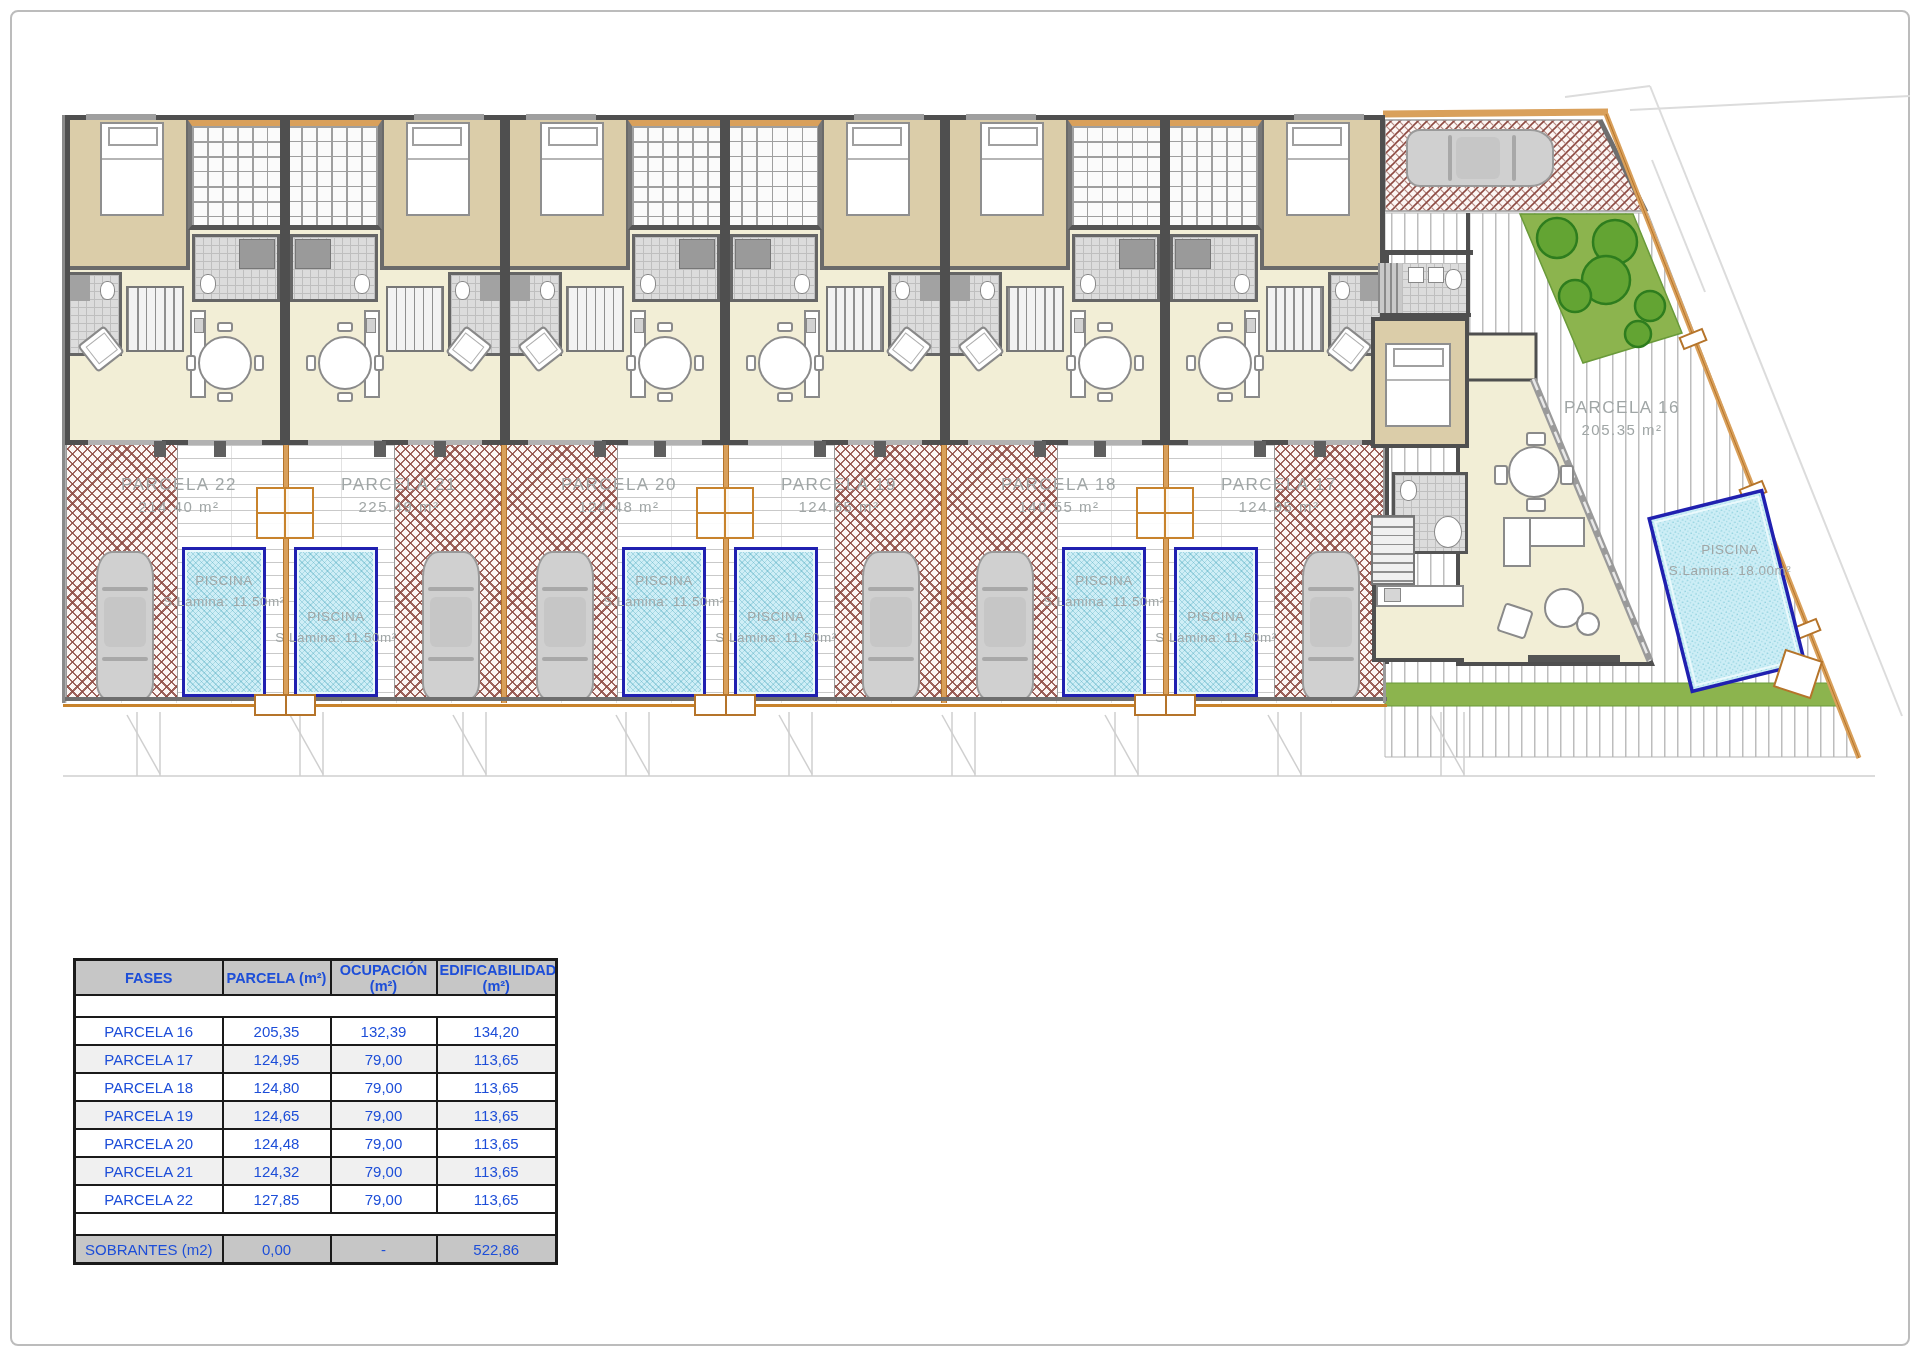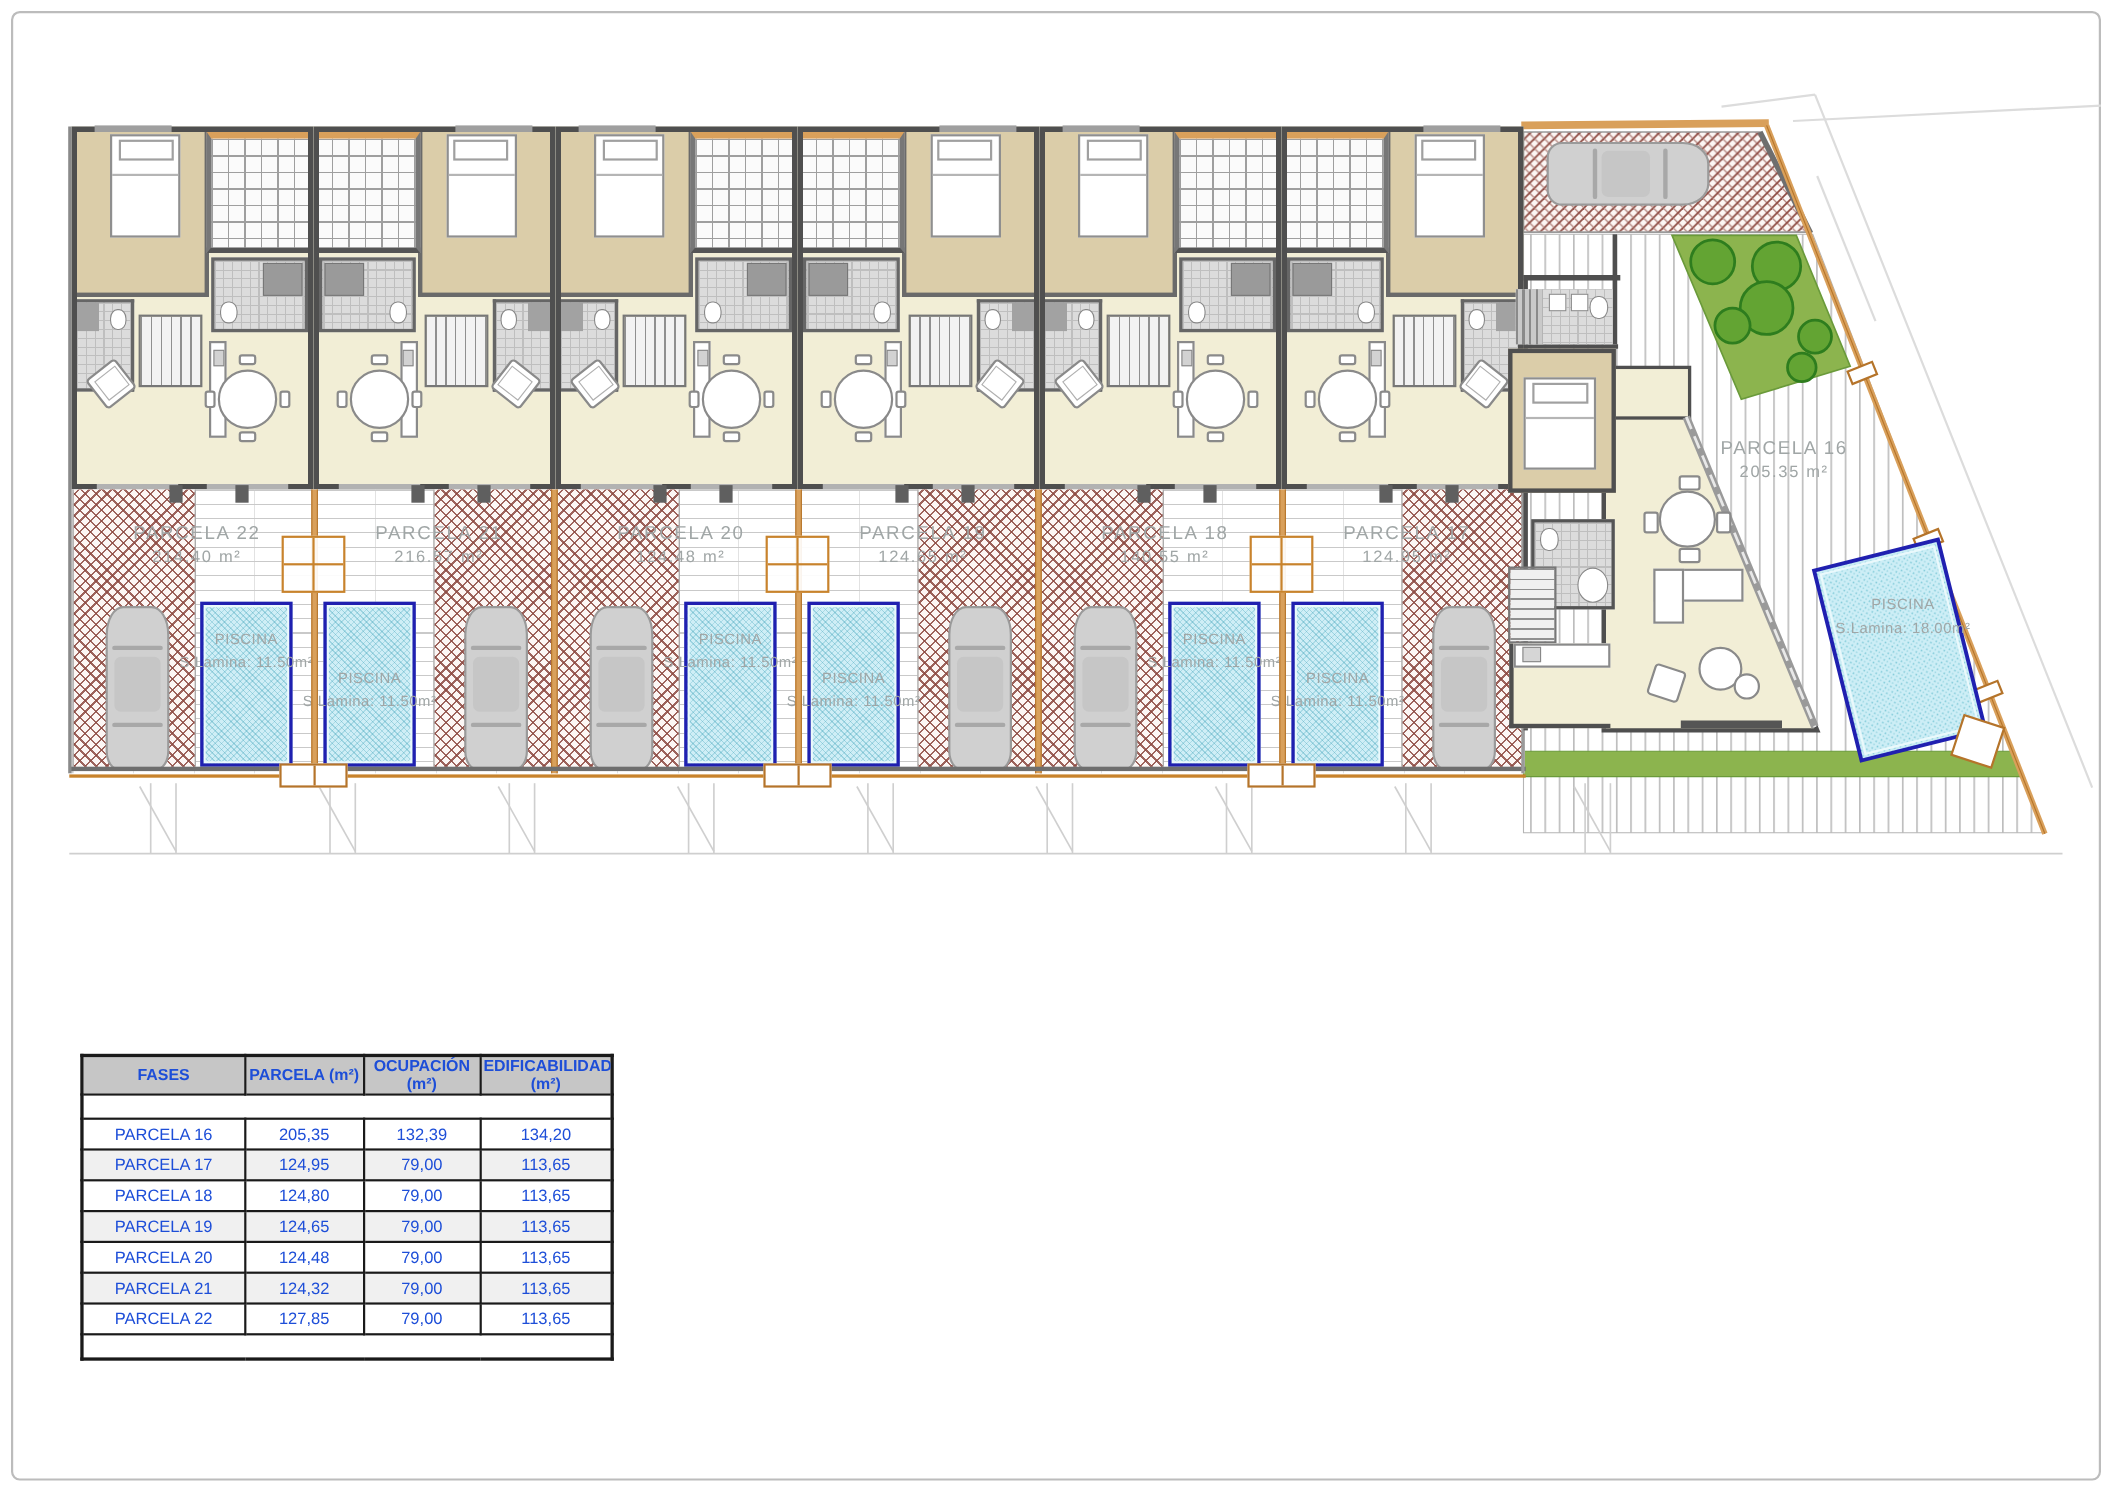--- a/index.html
+++ b/index.html
@@ -433,21 +433,21 @@
           <i class="w1"></i>
           <i class="w2"></i>
         </div>
       <div class="pool"></div>
       <div class="plabel">
         <div class="pl1">PISCINA</div>
         <div class="pl2">S.Lamina: 11.50m²</div>
       </div>
       <div class="parcel-label">
         <div class="n">PARCELA 21</div>
-        <div class="a">216.57 m²</div>
+        <div class="a">225.49 m²</div>
       </div>
       <div class="post pa"></div>
       <div class="post pb"></div>
     </div>
       <div class="yard e" style="left: 505px;">
       <div class="herr"></div>
       <div class="car v">
           <i class="w1"></i>
           <i class="w2"></i>
         </div>
@@ -638,15 +638,21 @@
       </tr>
       <tr class="r">
         <td>PARCELA 22</td>
           <td>127,85</td>
         <td>79,00</td>
           <td>113,65</td>
       </tr>
       <tr class="blank">
           <td colspan="4"></td>
         </tr>
+      <tr class="sobr">
+        <td>SOBRANTES (m2)</td>
+          <td>0,00</td>
+        <td>-</td>
+          <td>522,86</td>
+      </tr>
     </tbody>
   </table>
 </div>
 
 </body></html>

